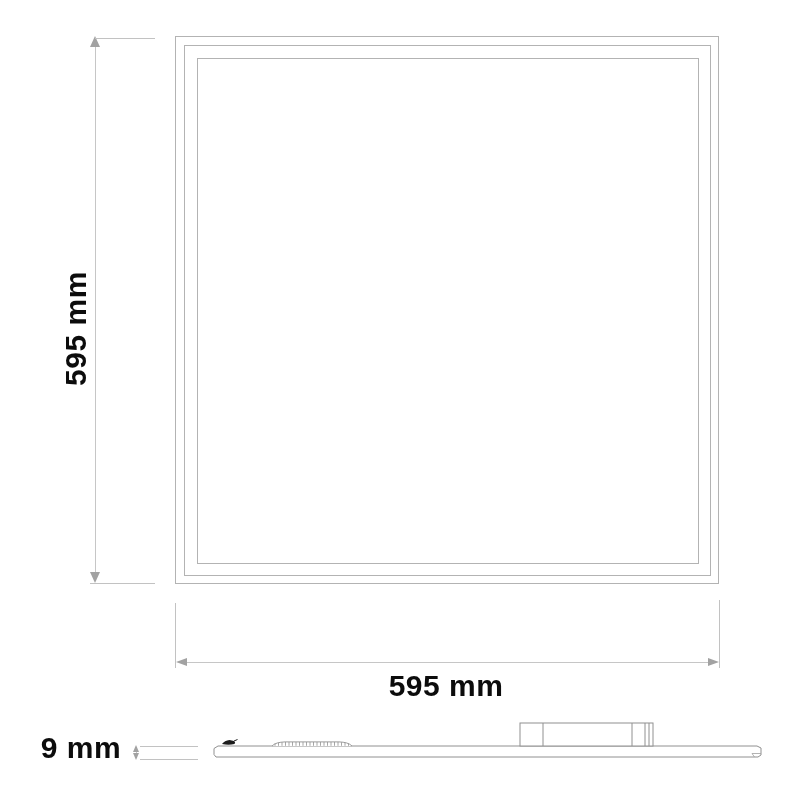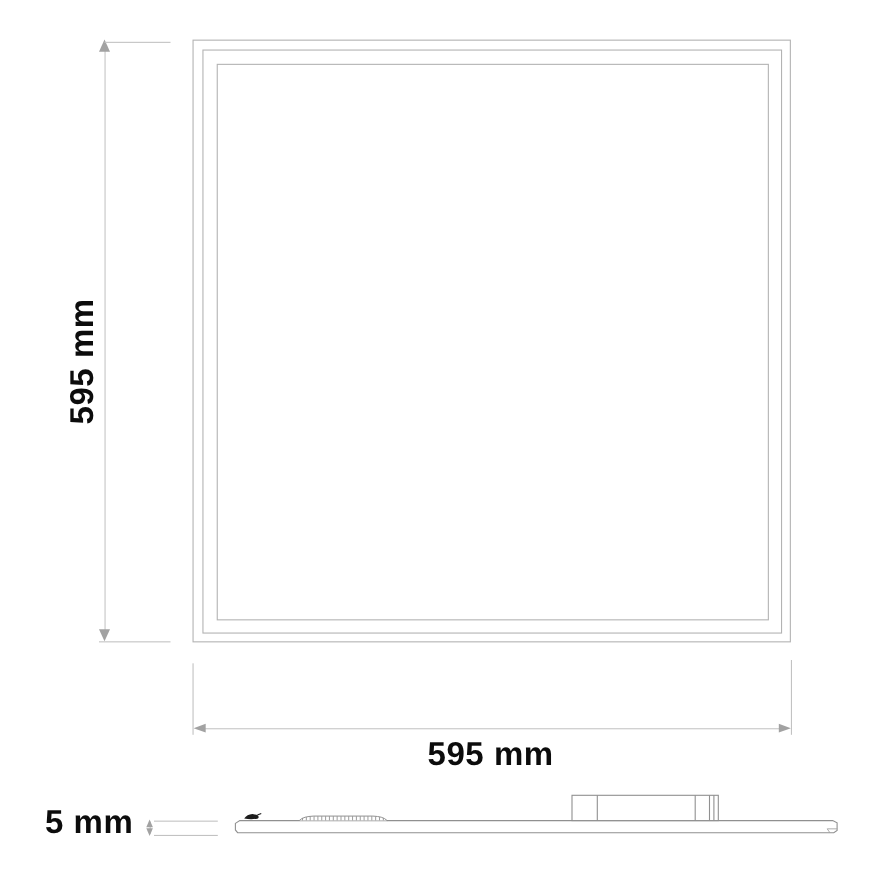--- a/index.html
+++ b/index.html
@@ -81,21 +81,21 @@
   <div>
     <div class="ext-line" style="left:175px; top:603px; width:1px; height:65px;"></div>
     <div class="ext-line" style="left:719px; top:600px; width:1px; height:68px;"></div>
     <div class="dim-line" style="left:184px; top:662px; width:527px; height:1px;"></div>
     <div class="tri tri-left" style="left:176px; top:658px;"></div>
     <div class="tri tri-right" style="left:708px; top:658px;"></div>
     <div class="dim-label label-width">595 mm</div>
   </div>
 
   <div>
-    <div class="dim-label label-thickness">5 mm</div>
+    <div class="dim-label label-thickness">9 mm</div>
     <div class="dim-line" style="left:136px; top:747px; width:1px; height:11px;"></div>
     <div class="tri tri-up-sm" style="left:133px; top:745px;"></div>
     <div class="tri tri-down-sm" style="left:133px; top:753px;"></div>
     <div class="ext-line" style="left:140px; top:746px; width:58px; height:1px;"></div>
     <div class="ext-line" style="left:140px; top:759px; width:58px; height:1px;"></div>
   </div>
 
   <svg class="side-view" viewBox="0 0 565 55">
 
     <path d="M9,36.5 L13,34 L552,34 L556,36 L556,43 L553,45 L11,45 L9,42.5 Z" fill="#ffffff" stroke="#909090" stroke-width="1"></path>

